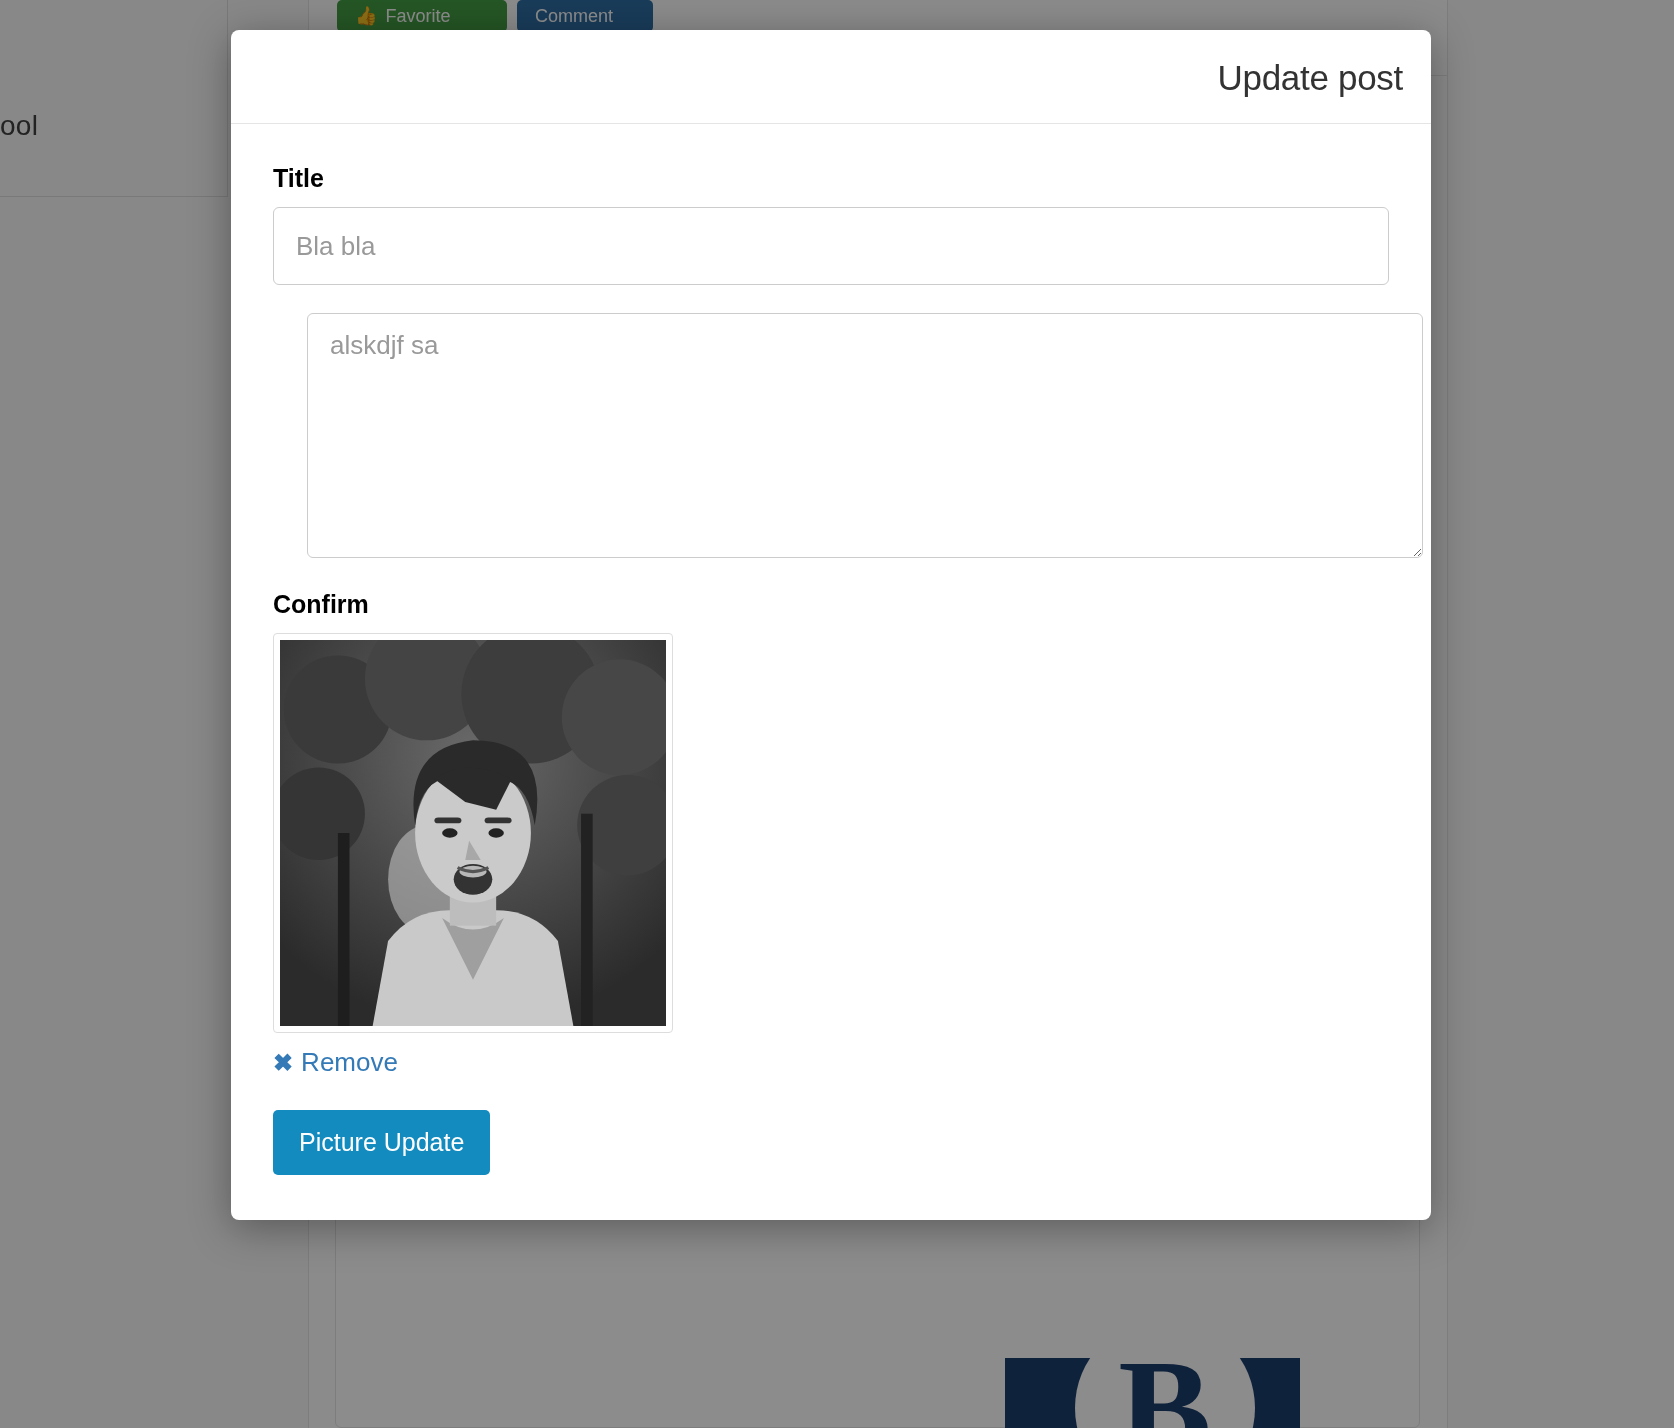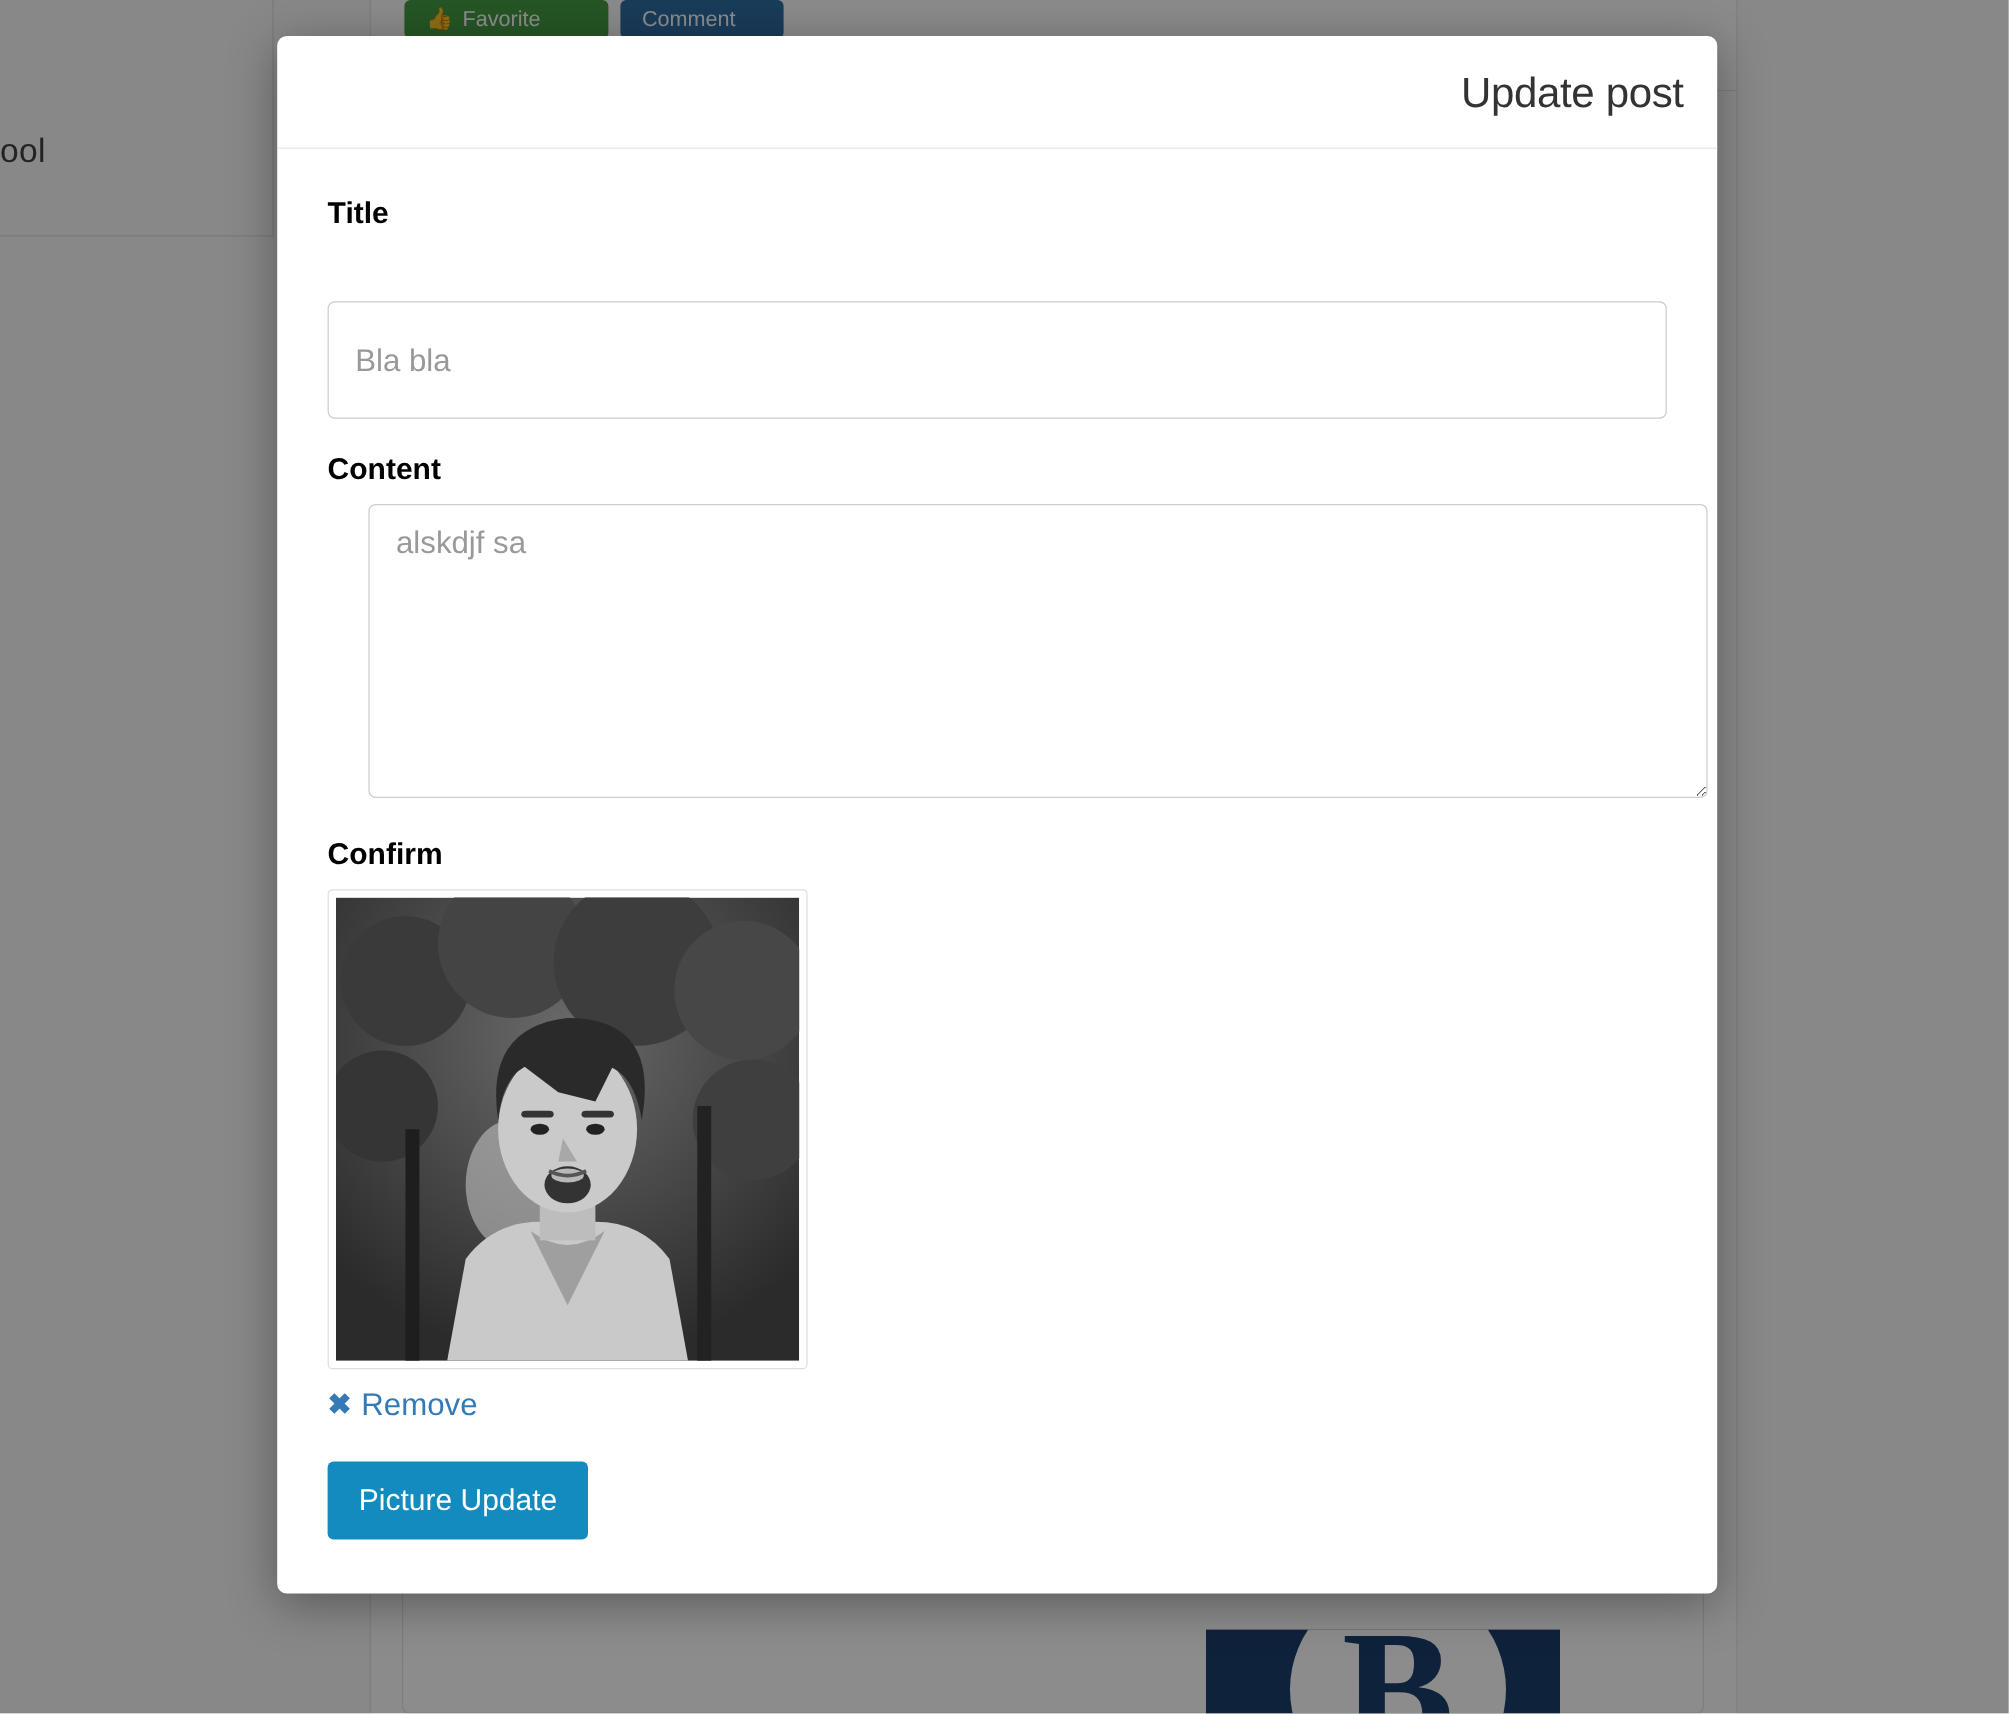--- a/index.html
+++ b/index.html
@@ -146,29 +146,28 @@
     }
     .form-label {
       display: block;
       font-weight: 700;
       font-size: 25px;
       color: #000000;
       margin-bottom: 14px;
     }
     .form-input {
       width: 100%;
-      height: 98px;
+      height: 78px;
       padding: 0 22px;
       font-size: 26px;
       color: #333;
       border: 1px solid #ccc;
       border-radius: 6px;
       font-family: inherit;
       outline: none;
-      margin-top: 44px;
     }
     .form-input::placeholder {
       color: #999;
     }
     .form-textarea {
       width: 100%;
       height: 245px;
       padding: 16px 22px;
       font-size: 26px;
       color: #333;
@@ -252,21 +251,20 @@
     <h2 class="modal-title">Update post</h2>
   </div>
   <div class="modal-body">
 
     <div class="form-group">
       <label class="form-label">Title</label>
       <input type="text" class="form-input fade-text" value="Bla bla" style="">
     </div>
 
     <div class="form-group">
-      <label class="form-label">Content</label>
       <textarea class="form-textarea fade-text" style="">alskdjf sa</textarea>
     </div>
 
     <div class="form-group" style="margin-bottom:0;">
       <label class="form-label">Confirm</label>
       <div class="picture-thumb">
         <svg viewBox="0 0 100 100" preserveAspectRatio="xMidYMid slice">
           <defs>
             <radialGradient id="leafg" cx="50%" cy="30%" r="70%">
               <stop offset="0%" stop-color="#6a6a6a"></stop>

